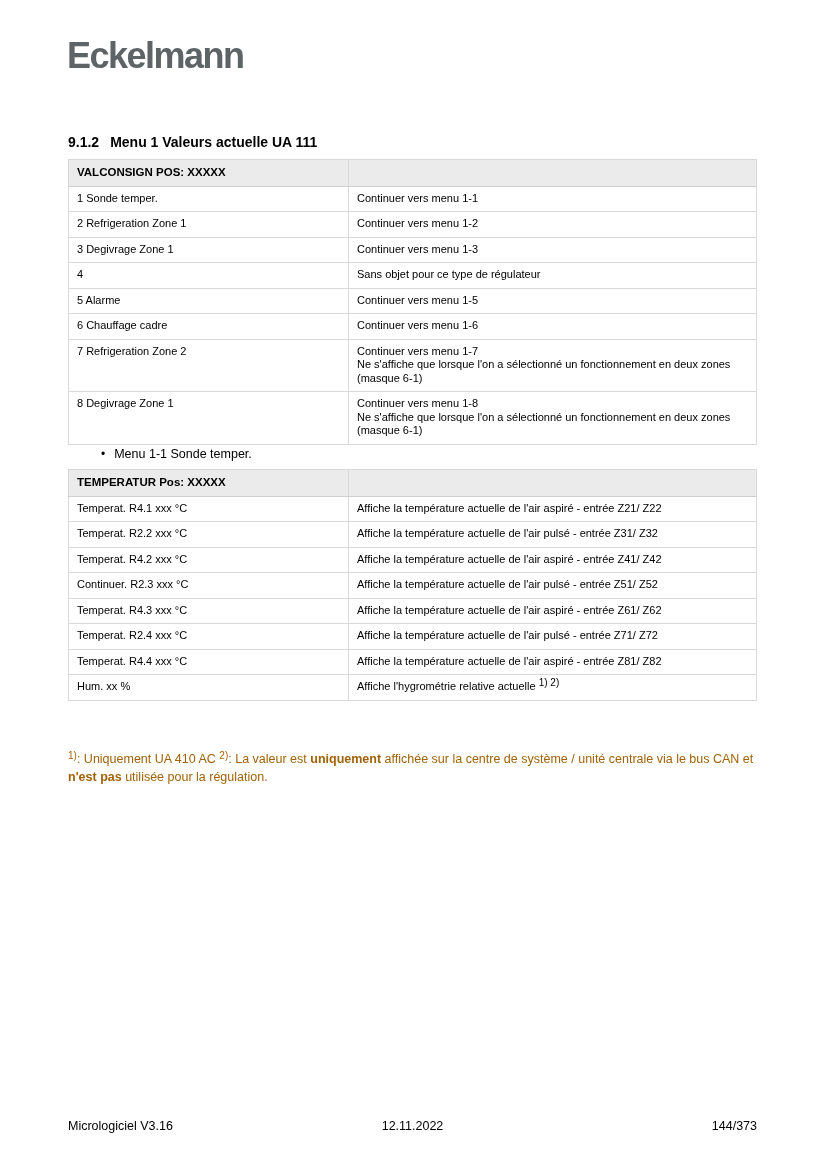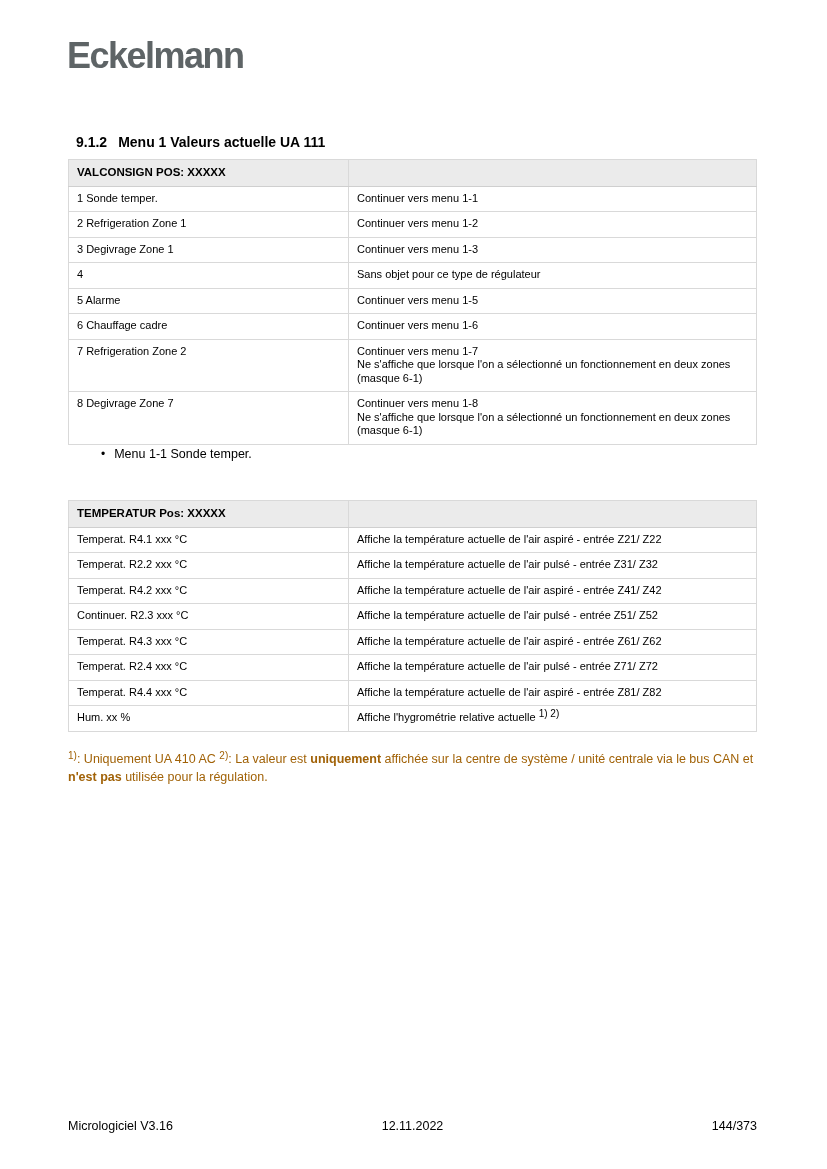--- a/index.html
+++ b/index.html
@@ -25,31 +25,31 @@
   }
   .heading {
     position: absolute;
     left: 68px;
     top: 134px;
     font-size: 14px;
     font-weight: bold;
     color: #000000;
     white-space: nowrap;
   }
-  .heading .num { margin-right: 11px; margin-left: 8px; }
+  .heading .num { margin-right: 11px; }
   .doc-table {
     position: absolute;
     left: 68px;
     width: 689px;
     border-collapse: collapse;
     background: #ffffff;
     table-layout: fixed;
   }
   .doc-table.t1 { top: 159px; }
-  .doc-table.t2 { top: 469px; margin-top: 31px; }
+  .doc-table.t2 { top: 469px; }
   .doc-table td, .doc-table th {
     border: 1px solid #d9d9d9;
     font-size: 11px;
     line-height: 13.5px;
     padding: 5px 8px 6px 8px;
     vertical-align: top;
     text-align: left;
     font-weight: normal;
   }
   .doc-table th {
@@ -143,21 +143,21 @@
       <td class="c1">6 Chauffage cadre</td>
       <td class="cell-desc">Continuer vers menu 1-6</td>
     </tr>
     <tr>
       <td class="c1">7 Refrigeration Zone 2</td>
       <td class="cell-desc">Continuer vers menu 1-7
 Ne s'affiche que lorsque l'on a sélectionné un fonctionnement en deux zones
 (masque 6-1)</td>
     </tr>
     <tr>
-      <td class="c1">8 Degivrage Zone 7</td>
+      <td class="c1">8 Degivrage Zone 1</td>
       <td class="cell-desc">Continuer vers menu 1-8
 Ne s'affiche que lorsque l'on a sélectionné un fonctionnement en deux zones
 (masque 6-1)</td>
     </tr>
   </tbody>
     </table>
 
   <div class="bullet-line">
     <span class="dot">•</span><span>Menu 1-1 Sonde temper.</span>
   </div>

